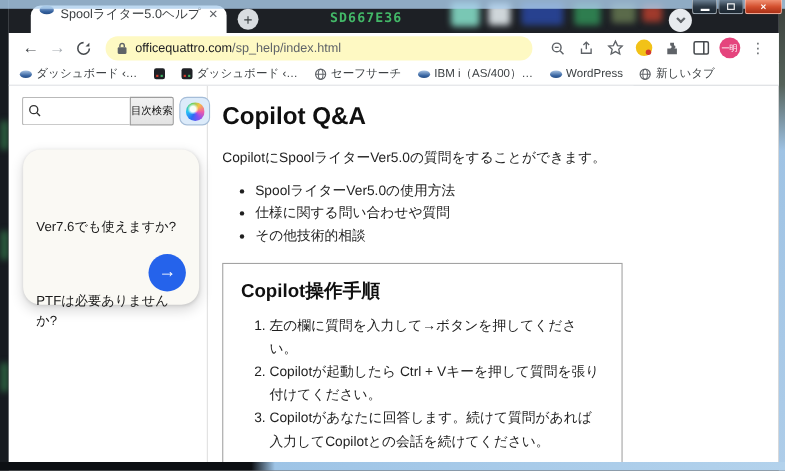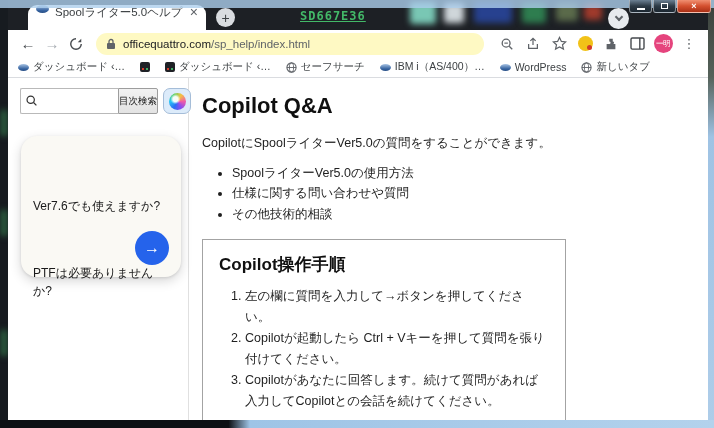--- a/index.html
+++ b/index.html
@@ -16,21 +16,21 @@
   .edge-bottom { position:absolute; left:0; bottom:0; width:714px; height:8px;
     background:linear-gradient(90deg,#0c0f13 0%,#0c0f13 32%,#9ec4e6 35%,#b3d2ec 100%); }
 
   
   .browser { position:absolute; left:8px; top:0; width:700px; height:420px; background:#fff; }
 
   
   .tabstrip { position:absolute; left:0; top:0; width:700px; height:30px; background:#1d2025; overflow:hidden; }
   .blob { position:absolute; filter:blur(3px); border-radius:3px; }
   .terminal-text { position:absolute; left:292px; top:9px; font-family:"DejaVu Sans Mono",monospace;
-    font-weight:bold; font-size:12px; color:#43b868; filter:blur(.6px); letter-spacing:1px;text-decoration:underline; }
+    font-weight:bold; font-size:12px; color:#43b868; filter:blur(.6px); letter-spacing:1px; }
 
   .tab { position:absolute; left:20px; top:5px; width:178px; height:25px; background:#fff;
     border-radius:9px 9px 0 0; display:flex; align-items:flex-start; padding:0 8px; }
   .tab-favicon { width:13px; height:8px; border-radius:50%;
     background:linear-gradient(180deg,#a9c4e4 0%,#35629f 70%,#274e85 100%); margin-right:6px; flex:none; }
   .tab-title { font-size:11.5px; color:#3c4043; white-space:nowrap; overflow:hidden; flex:1; }
   .tab-close { font-size:14px; color:#5f6368; margin-left:6px; line-height:1; cursor:default; }
   .newtab-btn { position:absolute; left:208px; top:8px; width:19px; height:19px; border-radius:50%;
     background:#d9dce0; color:#3c4043; font-size:14px; display:flex; align-items:center; justify-content:center; }
 

